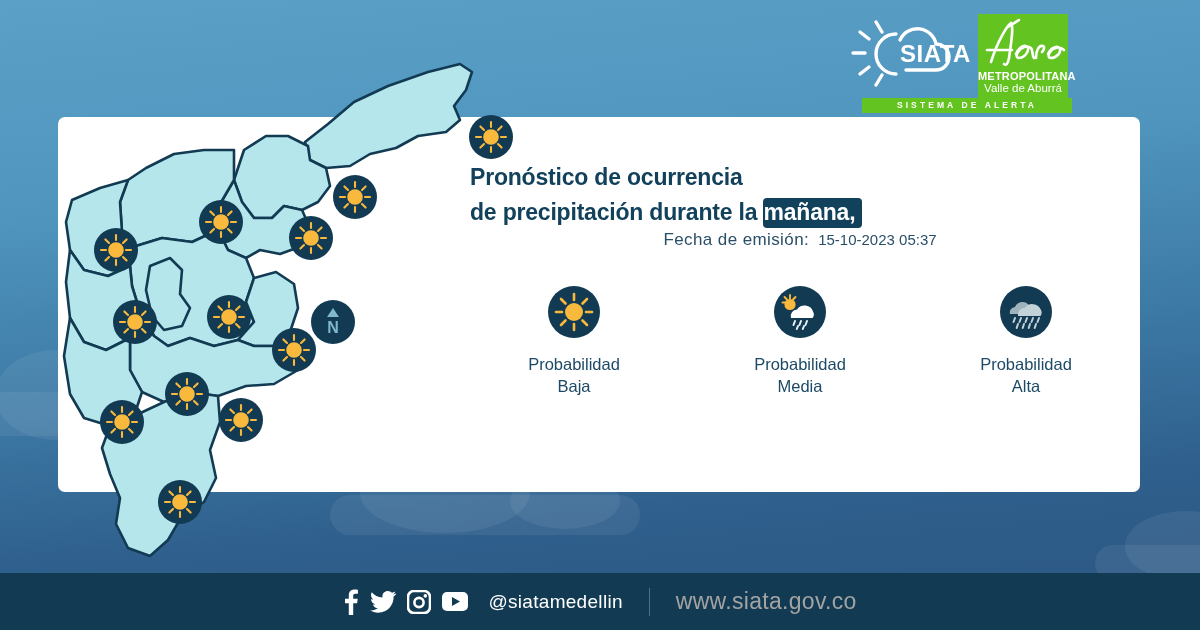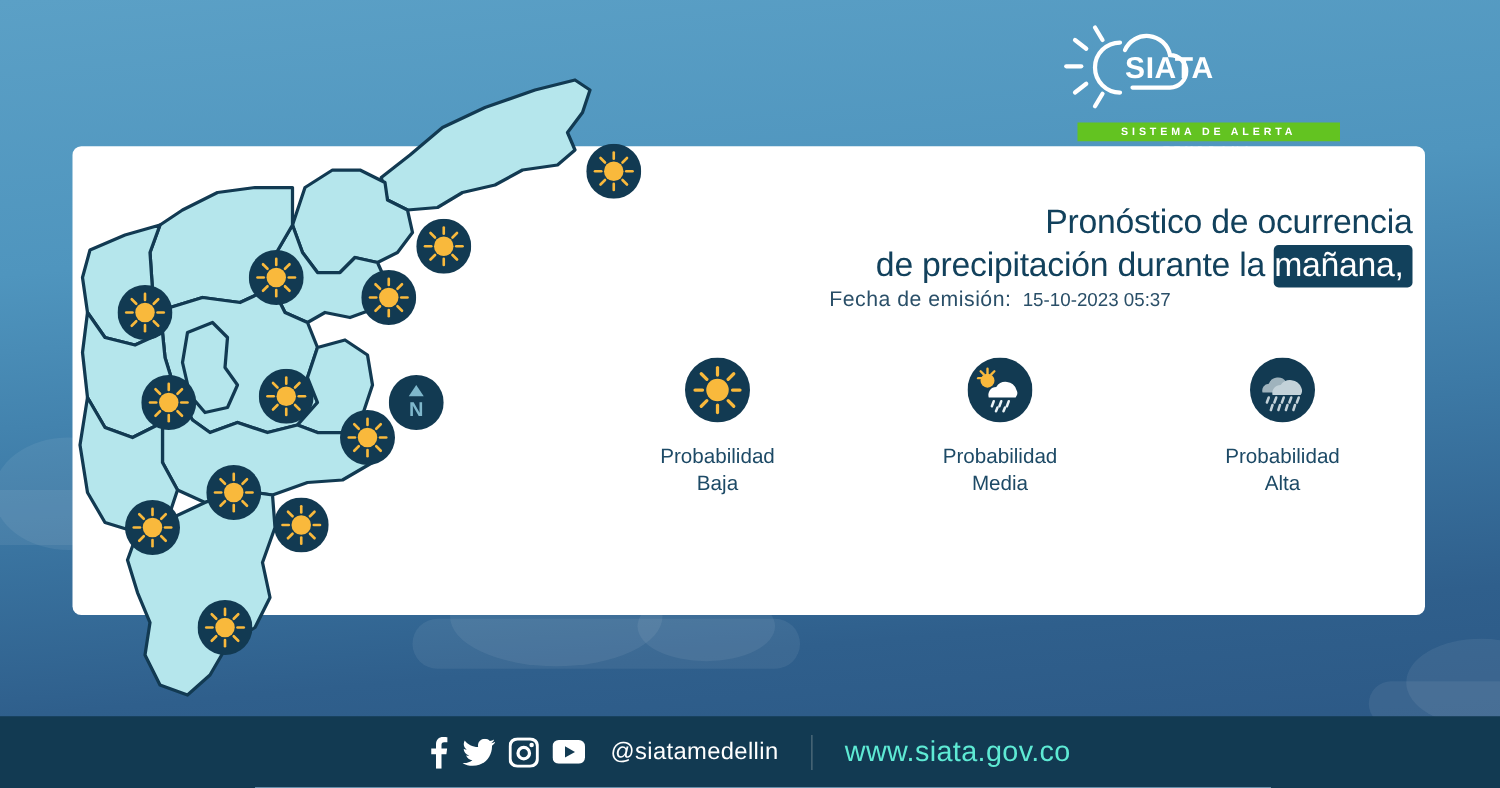--- a/index.html
+++ b/index.html
@@ -58,21 +58,21 @@
 
   
   #map-wrap { position:absolute; left:58px; top:50px; width:420px; height:520px; }
   #map-svg { position:absolute; left:0; top:0; }
   .sun-marker { position:absolute; width:44px; height:44px; }
   #compass { position:absolute; left:253px; top:250px; width:44px; height:44px; }
 
   
   #panel { position:absolute; left:470px; top:160px; width:660px; }
   #title {
-    color:#12415c; font-size:27px; font-weight:normal; text-align:right;
+    color:#12415c; font-size:23px; font-weight:bold; text-align:left;
     line-height:35px; letter-spacing:-.2px;
   }
   #title .hl {
     background:#12415c; color:#fff; border-radius:4px; padding:1px 7px 3px 0;
   }
   #date-row {
     text-align:center; color:#2a4f68;
     display:flex; justify-content:center; align-items:baseline; gap:9px;
   }
   #date-label { font-size:17px; letter-spacing:.4px; }
@@ -89,21 +89,21 @@
   }
 
   
   #footer {
     position:absolute; left:0; bottom:0; width:1200px; height:57px;
     background:#123a52; display:flex; align-items:center; justify-content:center;
   }
   #social-icons { display:flex; align-items:center; gap:11px; margin-right:20px; }
   #handle { color:#fff; font-size:19px; letter-spacing:.3px; }
   #footer-sep { width:1px; height:28px; background:#55707f; margin:0 26px; }
-  #website { color:#5eead4; font-size:23px; letter-spacing:.3px; }
+  #website { color:#a3a3a3; font-size:23px; letter-spacing:.3px; }
 </style>
 </head>
 <body>
 
 <div id="bg"></div>
 <div class="bgcloud" id="cloud-a"></div>
 <div class="bgcloud" id="cloud-b"></div>
 <div class="bgcloud" id="cloud-c"></div>
 
 <div id="logos">
@@ -114,20 +114,34 @@
       <line x1="32" y1="6" x2="38" y2="16"></line>
       <line x1="16" y1="16" x2="25" y2="23"></line>
       <line x1="9" y1="37" x2="21" y2="37"></line>
       <line x1="16" y1="58" x2="25" y2="51"></line>
       <line x1="32" y1="69" x2="38" y2="59"></line>
       <path d="M62 54 H92 A13 13 0 0 0 92 28 A19 19 0 0 0 56 24" stroke-width="3.4"></path>
     </g>
     <text x="56" y="46" fill="#ffffff" font-family="'Liberation Sans',sans-serif" font-size="24" font-weight="bold" letter-spacing="0.5">SIATA</text>
   </svg>
 
+  <div id="area-logo">
+    <svg id="area-script" viewBox="0 0 90 56">
+      <g fill="none" stroke="#ffffff" stroke-width="2.6" stroke-linecap="round">
+        <path d="M13 48 C20 26 29 12 33 9 C36 12 33 30 31 44 C30 50 28 52 26 50"></path>
+        <path d="M9 36 H34"></path>
+        <path d="M30 13 L41 6"></path>
+        <path d="M38 40 C41 32 48 30 50 34 C51 38 46 44 41 44 C38 44 38 41 40 38 C43 33 49 31 53 34 C55 36 54 42 56 44"></path>
+        <path d="M58 44 C58 36 61 31 65 32 C67 33 66 36 64 38"></path>
+        <path d="M70 40 C73 33 80 31 82 35 C83 39 78 44 73 44 C70 44 70 41 72 38 C75 33 82 32 86 36"></path>
+      </g>
+    </svg>
+    <span id="area-line1">METROPOLITANA</span>
+    <span id="area-line2">Valle de Aburrá</span>
+  </div>
 
   <div id="tagline">SISTEMA DE ALERTA TEMPRANA</div>
 </div>
 
 <div id="card"></div>
 
 <div id="map-wrap">
   <svg id="map-svg" width="420" height="520" viewBox="0 0 420 520">
     <g fill="#b5e6ec" stroke="#123a52" stroke-width="2.6" stroke-linejoin="round">
 

